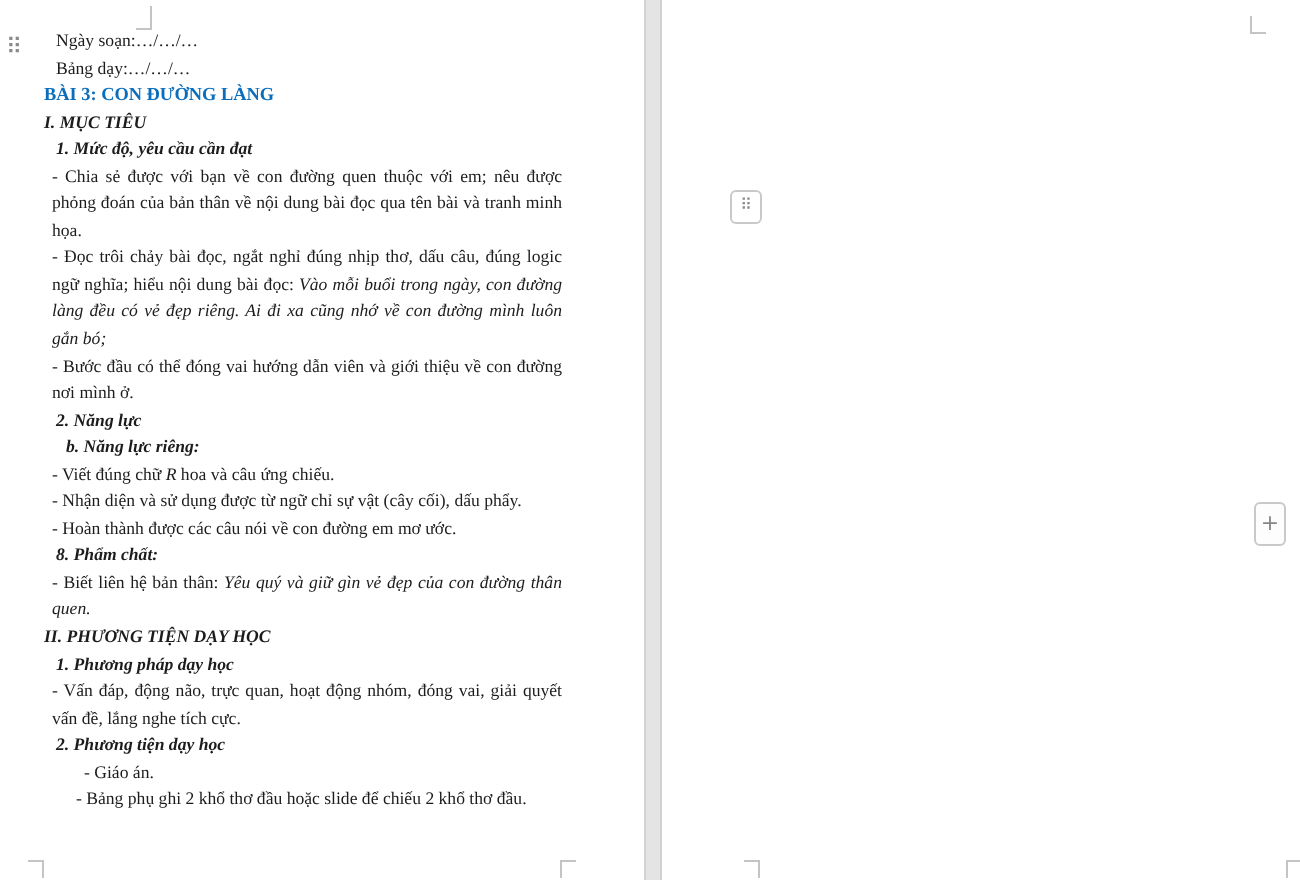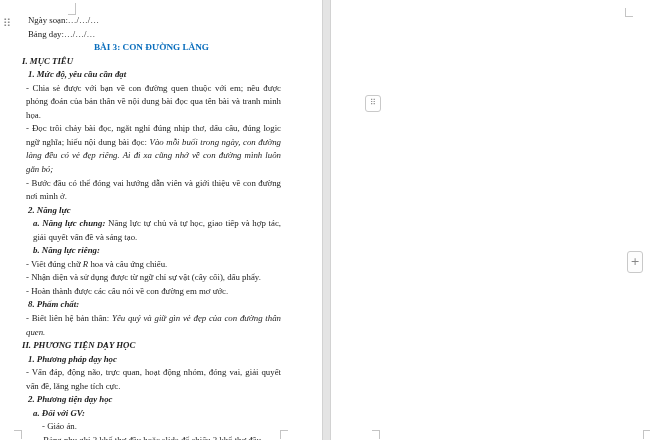--- a/index.html
+++ b/index.html
@@ -8,21 +8,21 @@
   .page{position:absolute;top:0;height:440px;background:#ffffff;}
   .page-left{left:0;width:322px;}
   .page-gap{position:absolute;left:322px;top:0;width:9px;height:440px;background:#e4e4e4;
             border-left:1px solid #d2d2d2;border-right:1px solid #d2d2d2;box-sizing:border-box;}
   .page-right{left:331px;width:319px;}
 
   
   .content{position:absolute;}
   .c1{left:22px;top:14px;width:259px;}
   .p{margin:0;font-size:8.8px;line-height:13.55px;color:#1c1c1c;text-align:justify;}
-  .ctr{text-align:center;}
+  .ctr{}
   .b{font-weight:bold;font-style:italic;}
   .i{font-style:italic;}
   .title{color:#0a6ebd;font-weight:bold;font-size:9.2px;}
   .ind4{padding-left:4px;}
   .ind6{padding-left:6px;}
   .ind11{padding-left:11px;}
   .ind16{padding-left:16px;}
   .ind20{padding-left:20px;}
 
   
@@ -59,32 +59,30 @@
     <div class="content c1">
       <p class="p ind6">Ngày soạn:…/…/…</p>
       <p class="p ind6">Bảng dạy:…/…/…</p>
       <p class="p ctr title">BÀI 3: CON ĐƯỜNG LÀNG</p>
       <p class="p b">I. MỤC TIÊU</p>
       <p class="p b ind6">1. Mức độ, yêu cầu cần đạt</p>
       <p class="p ind4">- Chia sẻ được với bạn về con đường quen thuộc với em; nêu được phỏng đoán của bản thân về nội dung bài đọc qua tên bài và tranh minh họa.</p>
       <p class="p ind4"><span>- Đọc trôi chảy bài đọc, ngắt nghỉ đúng nhịp thơ, dấu câu, đúng logic ngữ nghĩa; hiểu nội dung bài đọc: </span><span class="i">Vào mỗi buổi trong ngày, con đường làng đều có vẻ đẹp riêng. Ai đi xa cũng nhớ về con đường mình luôn gắn bó;</span></p>
       <p class="p ind4">- Bước đầu có thể đóng vai hướng dẫn viên và giới thiệu về con đường nơi mình ở.</p>
       <p class="p b ind6">2. Năng lực</p>
-      <p class="p ind11"><span class="b">a. Năng lực chung:</span><span> Năng lực tự chủ và tự học, giao tiếp và hợp tác, giải quyết vấn đề và sáng tạo.</span></p>
       <p class="p b ind11">b. Năng lực riêng:</p>
       <p class="p ind4"><span>- Viết đúng chữ </span><span class="i">R</span><span> hoa và câu ứng chiếu.</span></p>
       <p class="p ind4">- Nhận diện và sử dụng được từ ngữ chỉ sự vật (cây cối), dấu phẩy.</p>
       <p class="p ind4">- Hoàn thành được các câu nói về con đường em mơ ước.</p>
       <p class="p b ind6">8. Phẩm chất:</p>
       <p class="p ind4"><span>- Biết liên hệ bản thân: </span><span class="i">Yêu quý và giữ gìn vẻ đẹp của con đường thân quen.</span></p>
       <p class="p b">II. PHƯƠNG TIỆN DẠY HỌC</p>
       <p class="p b ind6">1. Phương pháp dạy học</p>
       <p class="p ind4">- Vấn đáp, động não, trực quan, hoạt động nhóm, đóng vai, giải quyết vấn đề, lắng nghe tích cực.</p>
       <p class="p b ind6">2. Phương tiện dạy học</p>
-      <p class="p b ind11">a. Đối với GV:</p>
       <p class="p ind20">- Giáo án.</p>
       <p class="p ind16">- Bảng phụ ghi 2 khổ thơ đầu hoặc slide để chiếu 2 khổ thơ đầu.</p>
     </div>
   </div>
 
   <div class="page-gap"></div>
 
   <div class="page page-right">
     <div class="crop ck m-tr2"></div>
     <div class="crop ck m-bl2"></div>

